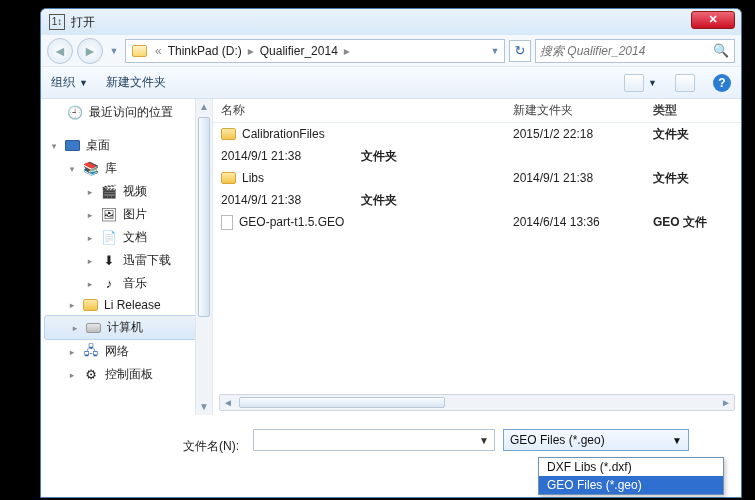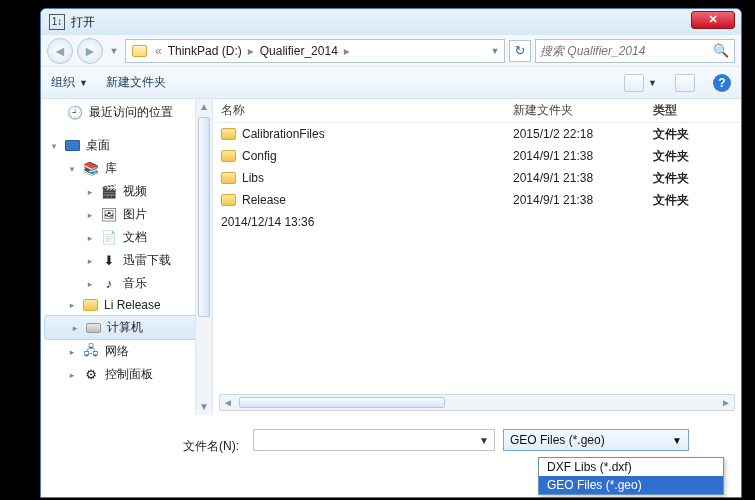--- a/index.html
+++ b/index.html
@@ -195,45 +195,42 @@
       <div id="file-rows">
           <div class="fl-row">
             <div class="col col-name">
               <span class="ico ico-folder"></span>
               <span>CalibrationFiles</span>
             </div>
             <div class="col col-date">2015/1/2 22:18</div>
             <div class="col col-type">文件夹</div>
           </div>
           <div class="fl-row">
-            <div class="col col-name">
-              <span class="ico ico-folder"></span>
-              <span>Config</span>
-            </div>
             <div class="col col-date">2014/9/1 21:38</div>
             <div class="col col-type">文件夹</div>
           </div>
           <div class="fl-row">
             <div class="col col-name">
               <span class="ico ico-folder"></span>
               <span>Libs</span>
             </div>
             <div class="col col-date">2014/9/1 21:38</div>
             <div class="col col-type">文件夹</div>
           </div>
           <div class="fl-row">
+            <div class="col col-date">2014/9/1 21:38</div>
+            <div class="col col-type">文件夹</div>
+          </div>
+          <div class="fl-row">
             <div class="col col-name">
-              <span class="ico ico-folder"></span>
-              <span>Release</span>
+              <span class="ico ico-file"></span>
+              <span>GEO-part-t1.5.GEO</span>
             </div>
-            <div class="col col-date">2014/9/1 21:38</div>
-            <div class="col col-type">文件夹</div>
-          </div>
-          <div class="fl-row">
-            <div class="col col-date">2014/12/14 13:36</div>
+            <div class="col col-date">2014/6/14 13:36</div>
+            <div class="col col-type">GEO 文件</div>
           </div>
         </div>
       <div class="hscroll">
         <div class="arrow">◄</div>
         <div class="thumb"></div>
         <div style="flex:1"></div>
         <div class="arrow">►</div>
       </div>
     </div>
   </div>

